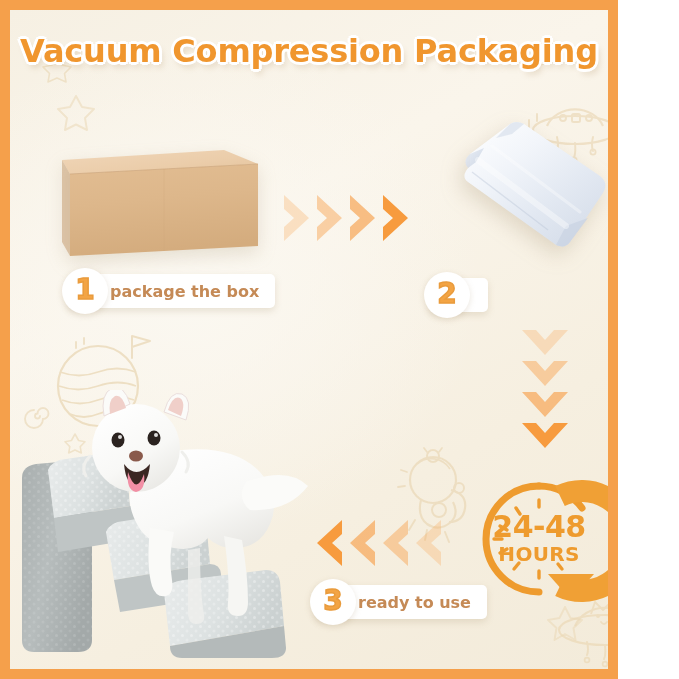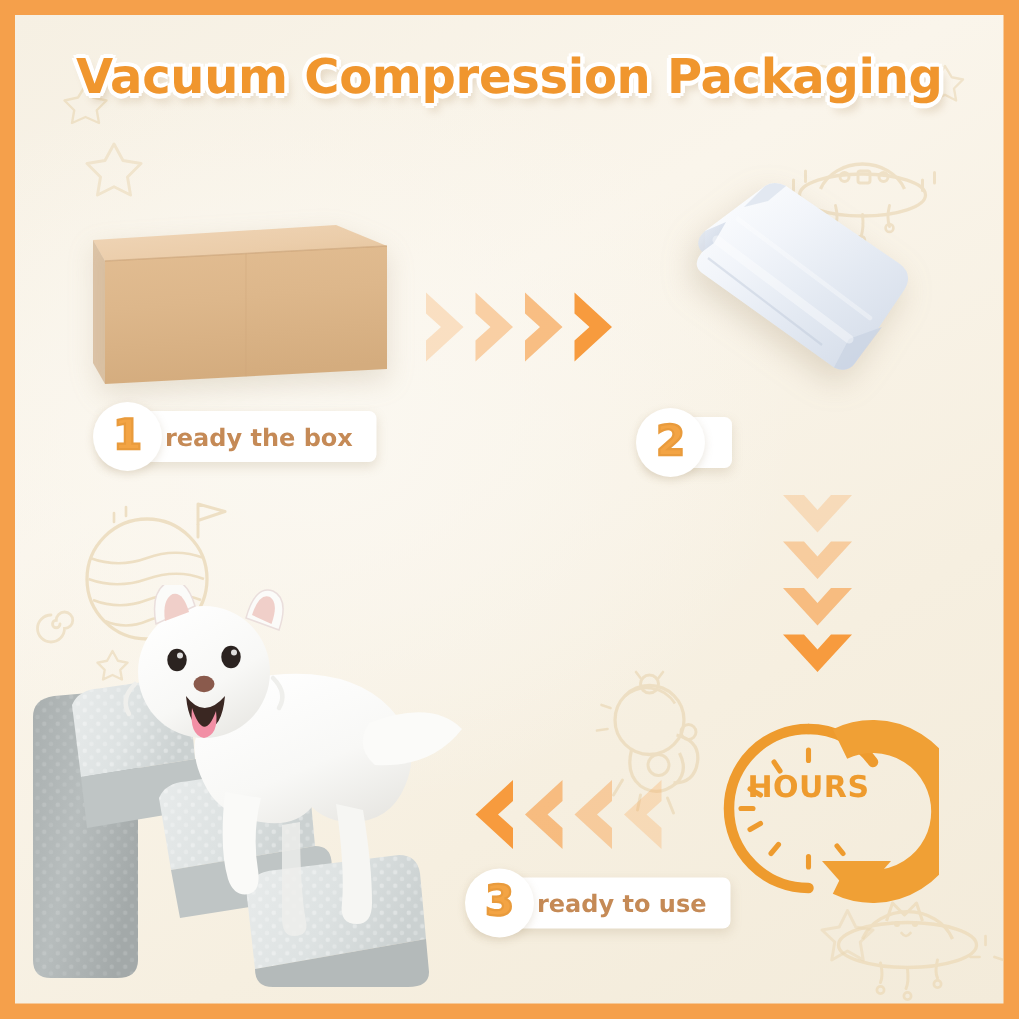--- a/index.html
+++ b/index.html
@@ -5,21 +5,21 @@
   html, body {
     margin: 0;
     padding: 0;
     background: #ffffff;
   }
   body {
     font-family: "Liberation Sans", sans-serif;
   }
   .infographic {
     position: relative;
-    width: 679px;
+    width: 618px;
     height: 679px;
     box-sizing: border-box;
     overflow: hidden;
     background: #F5A04B;
   }
   .inner-canvas {
     position: absolute;
     left: 10px;
     top: 10px;
     right: 10px;
@@ -408,21 +408,21 @@
 
         <path d="M72 66 q-10 10 -4 20" stroke="#EFEFEC" stroke-width="3" fill="none" stroke-linecap="round"></path>
         <path d="M164 62 q10 10 4 20" stroke="#EFEFEC" stroke-width="3" fill="none" stroke-linecap="round"></path>
       </svg>
     </div>
 
     <div class="step-pill" id="step-1">
       <div class="badge">
         <span>1</span>
       </div>
-      <div class="label">ready the box</div>
+      <div class="label">package the box</div>
     </div>
 
     <div class="step-pill" id="step-2">
       <div class="badge">
         <span>2</span>
       </div>
     </div>
 
     <div class="step-pill" id="step-3">
       <div class="badge">
@@ -490,18 +490,19 @@
           <line x1="22" y1="75" x2="29" y2="71"></line>
           <line x1="36" y1="91" x2="41" y2="85"></line>
           <line x1="61" y1="100" x2="61" y2="93"></line>
           <line x1="84" y1="91" x2="80" y2="86"></line>
         </g>
 
         <path d="M82 18 A50 50 0 1 1 82 108" fill="none" stroke="#F0A035" stroke-width="22" stroke-linecap="butt"></path>
         <path d="M70 96 L116 96 L93 122 Z" fill="#F0A035"></path>
       </svg>
       <div class="clock-text">
+        <span class="big">24-48</span>
         <span class="small">HOURS</span>
       </div>
     </div>
 
   </div>
 </div>
 
 </body></html>

